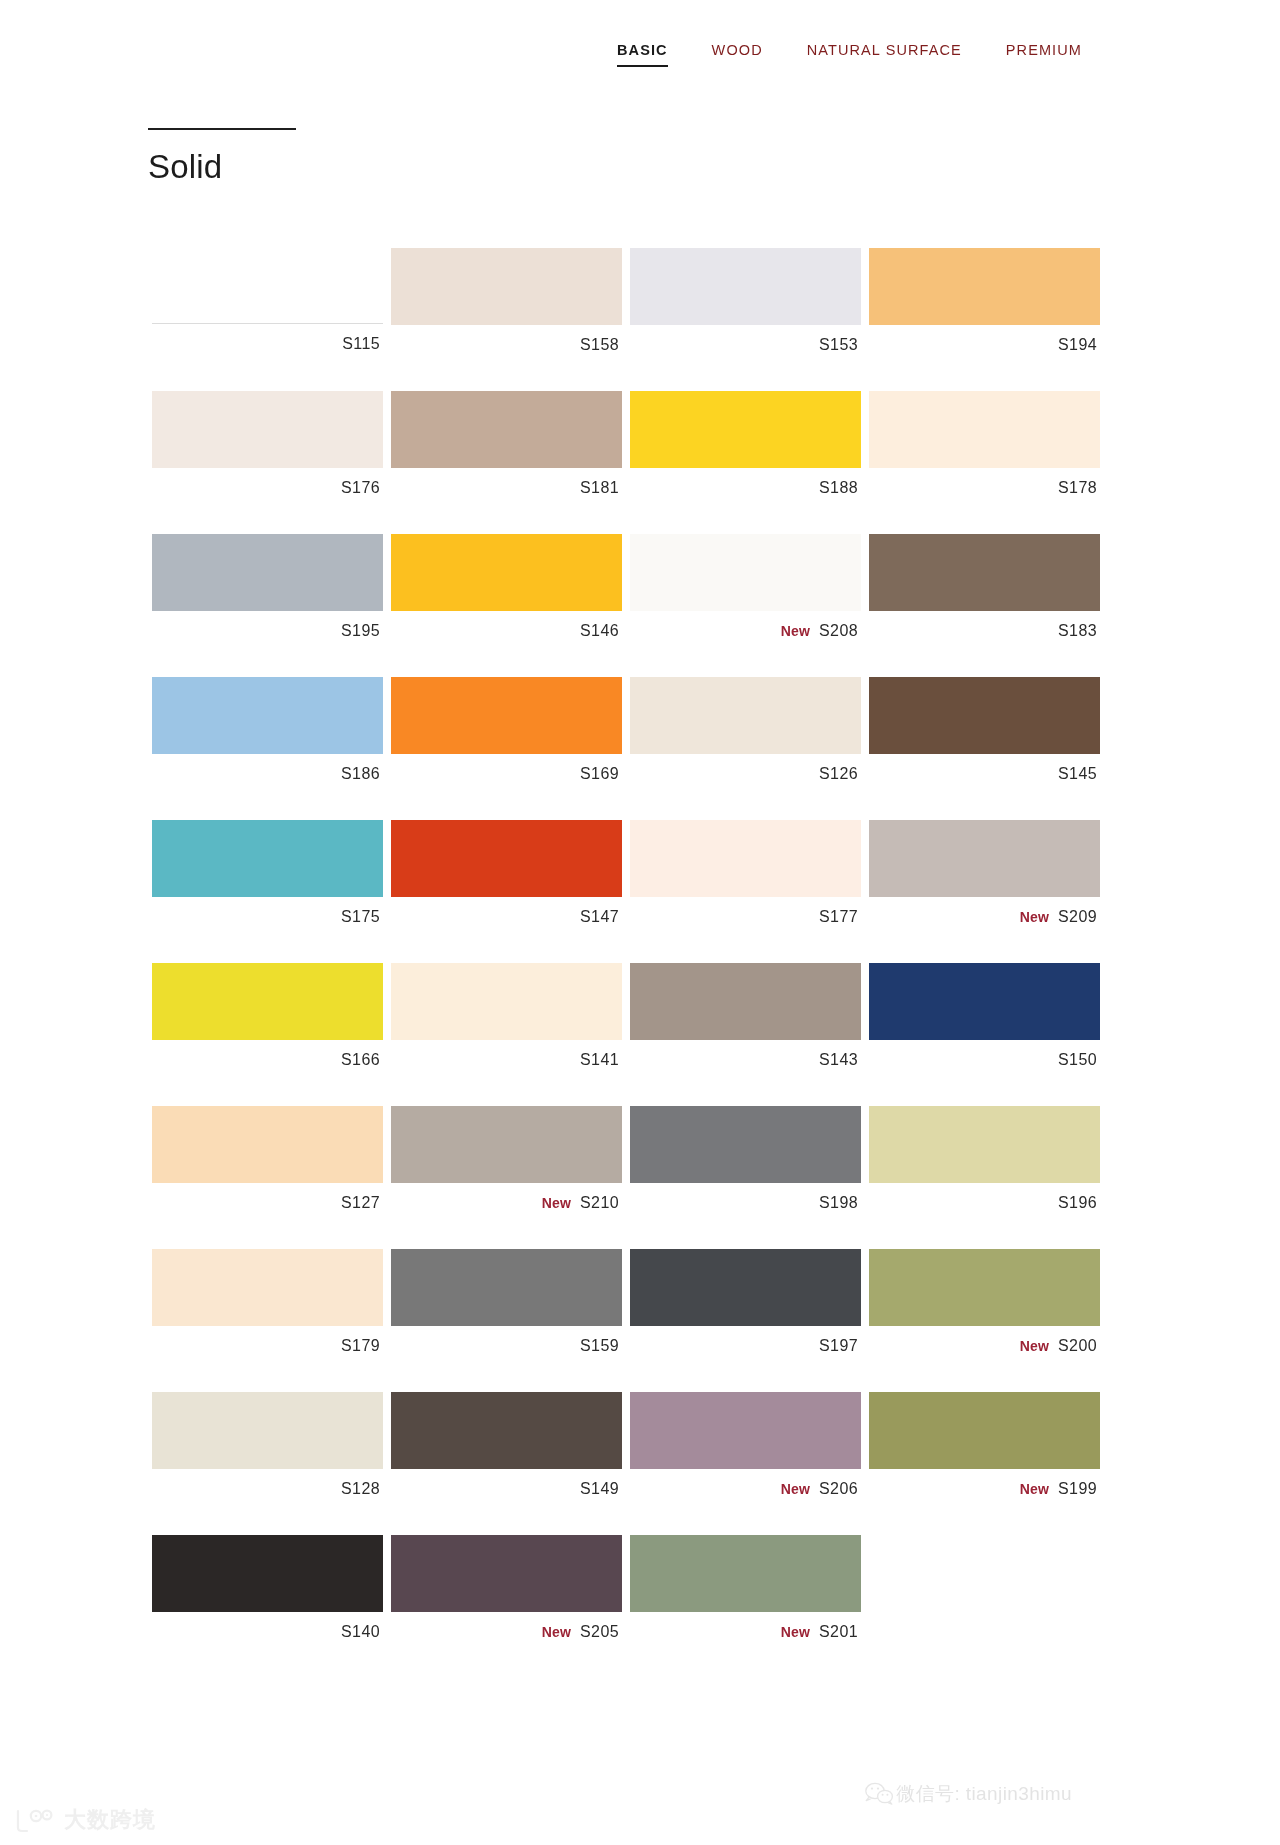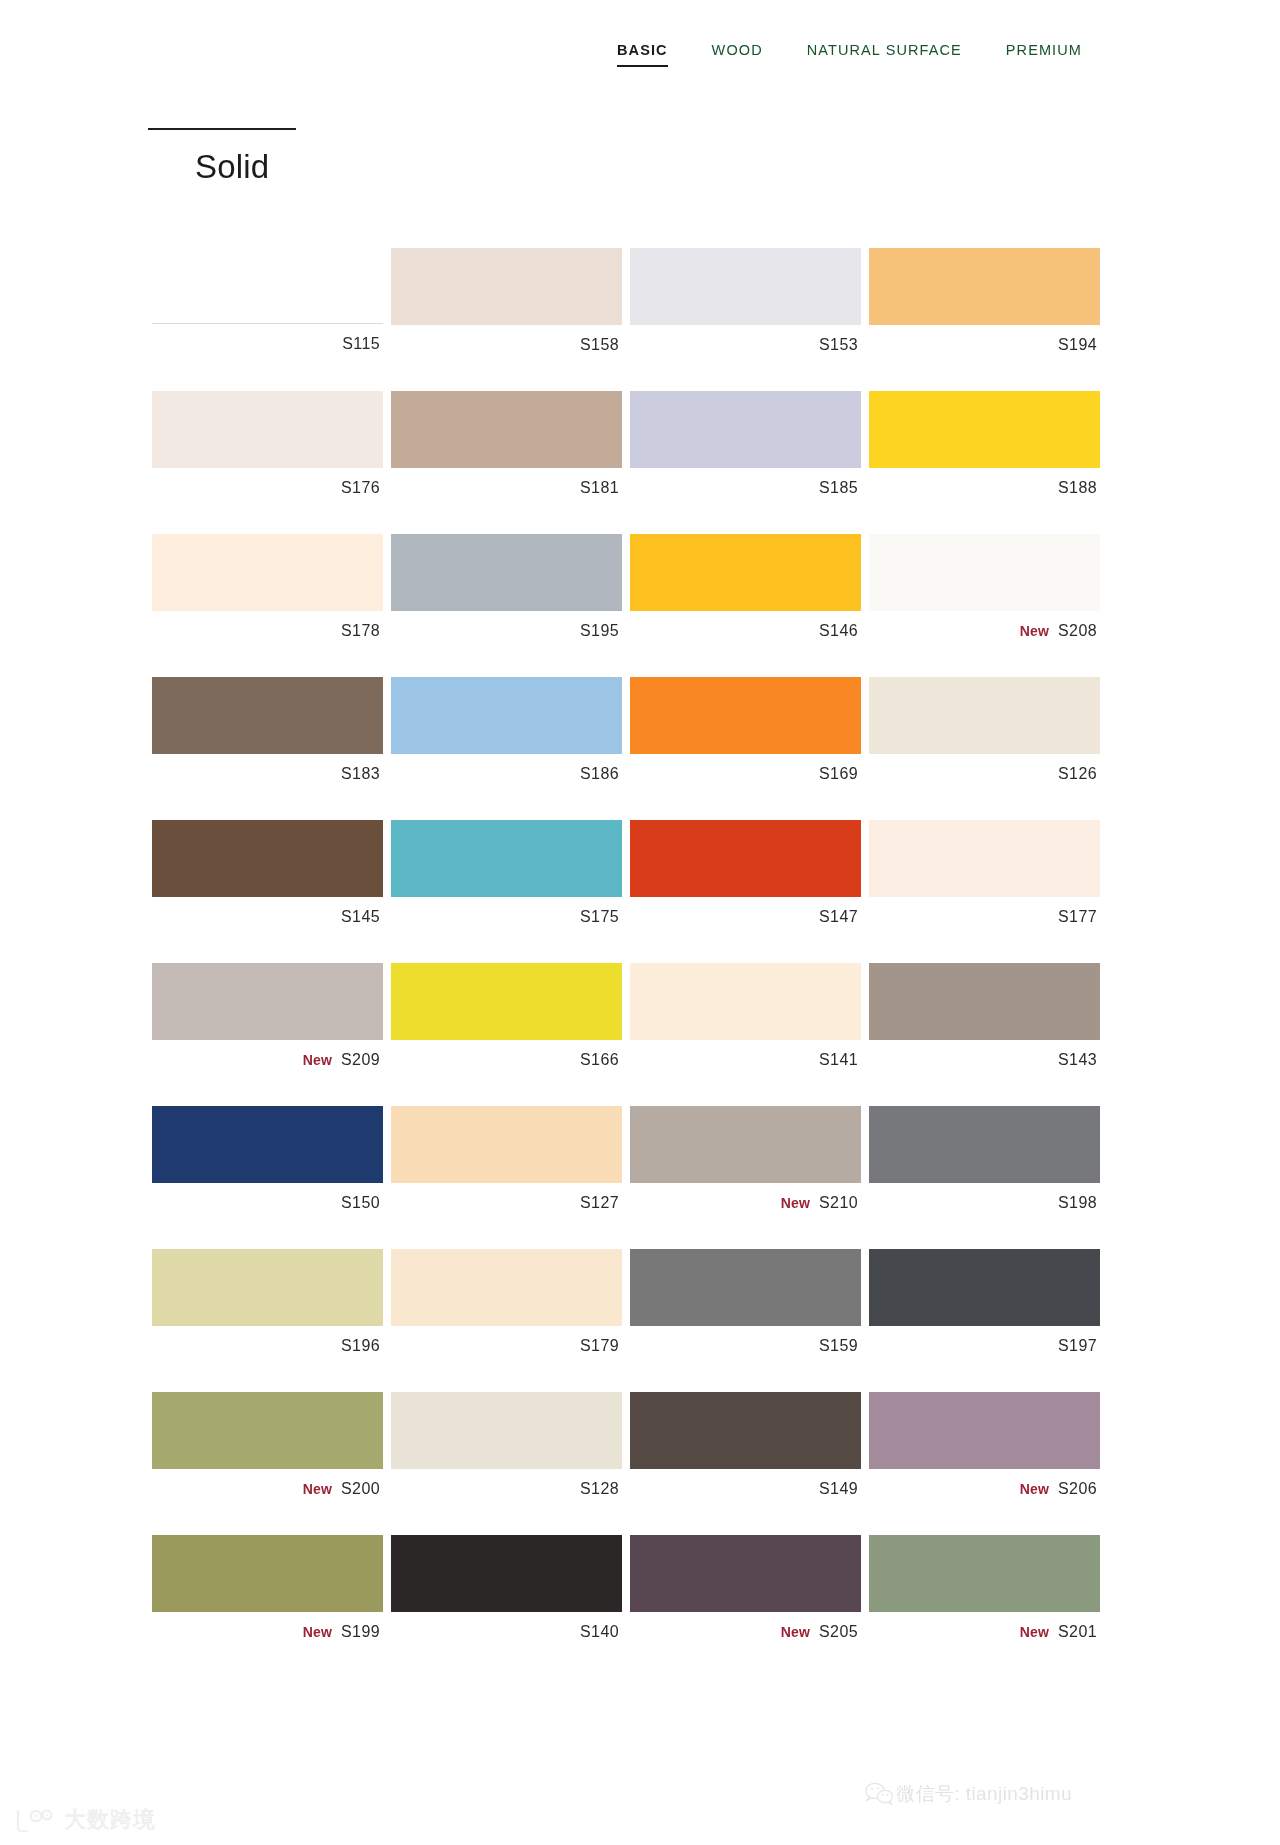--- a/index.html
+++ b/index.html
@@ -25,21 +25,21 @@
     position: absolute;
     top: 42px;
     right: 62px;
     display: flex;
     align-items: flex-start;
     gap: 0;
   }
   .nav-item {
     font-size: 14.5px;
     letter-spacing: 1.1px;
-    color: #14532d;
+    color: #7f1d1d;
     padding: 0 0 7px 0;
     margin-left: 44px;
     white-space: nowrap;
     cursor: pointer;
     border-bottom: 2px solid transparent;
     font-weight: 400;
   }
   .nav-item:first-child { margin-left: 0; }
   .nav-item.active {
     color: #1a1a1a;
@@ -58,21 +58,20 @@
     height: 2px;
     background: #1f1f1f;
     margin-bottom: 20px;
   }
   .page-title {
     font-size: 33px;
     font-weight: 400;
     color: #1c1c1c;
     letter-spacing: 0.2px;
     line-height: 1;
-    margin-left: 47px;
   }
 
   
   .grid {
     position: absolute;
     left: 152px;
     top: 248px;
     width: 1020px;
     display: grid;
     grid-template-columns: repeat(4, 231px);
@@ -196,26 +195,20 @@
       <div class="cell">
         <div class="swatch" style="background: rgb(242, 233, 226);"></div>
         <div class="cell-label">
           <span class="code">S176</span>
         </div>
       </div>
       <div class="cell">
         <div class="swatch" style="background: rgb(195, 171, 153);"></div>
         <div class="cell-label">
           <span class="code">S181</span>
-        </div>
-      </div>
-      <div class="cell">
-        <div class="swatch" style="background: rgb(204, 204, 223);"></div>
-        <div class="cell-label">
-          <span class="code">S185</span>
         </div>
       </div>
       <div class="cell">
         <div class="swatch" style="background: rgb(252, 212, 34);"></div>
         <div class="cell-label">
           <span class="code">S188</span>
         </div>
       </div>
       <div class="cell">
         <div class="swatch" style="background: rgb(253, 238, 221);"></div>

